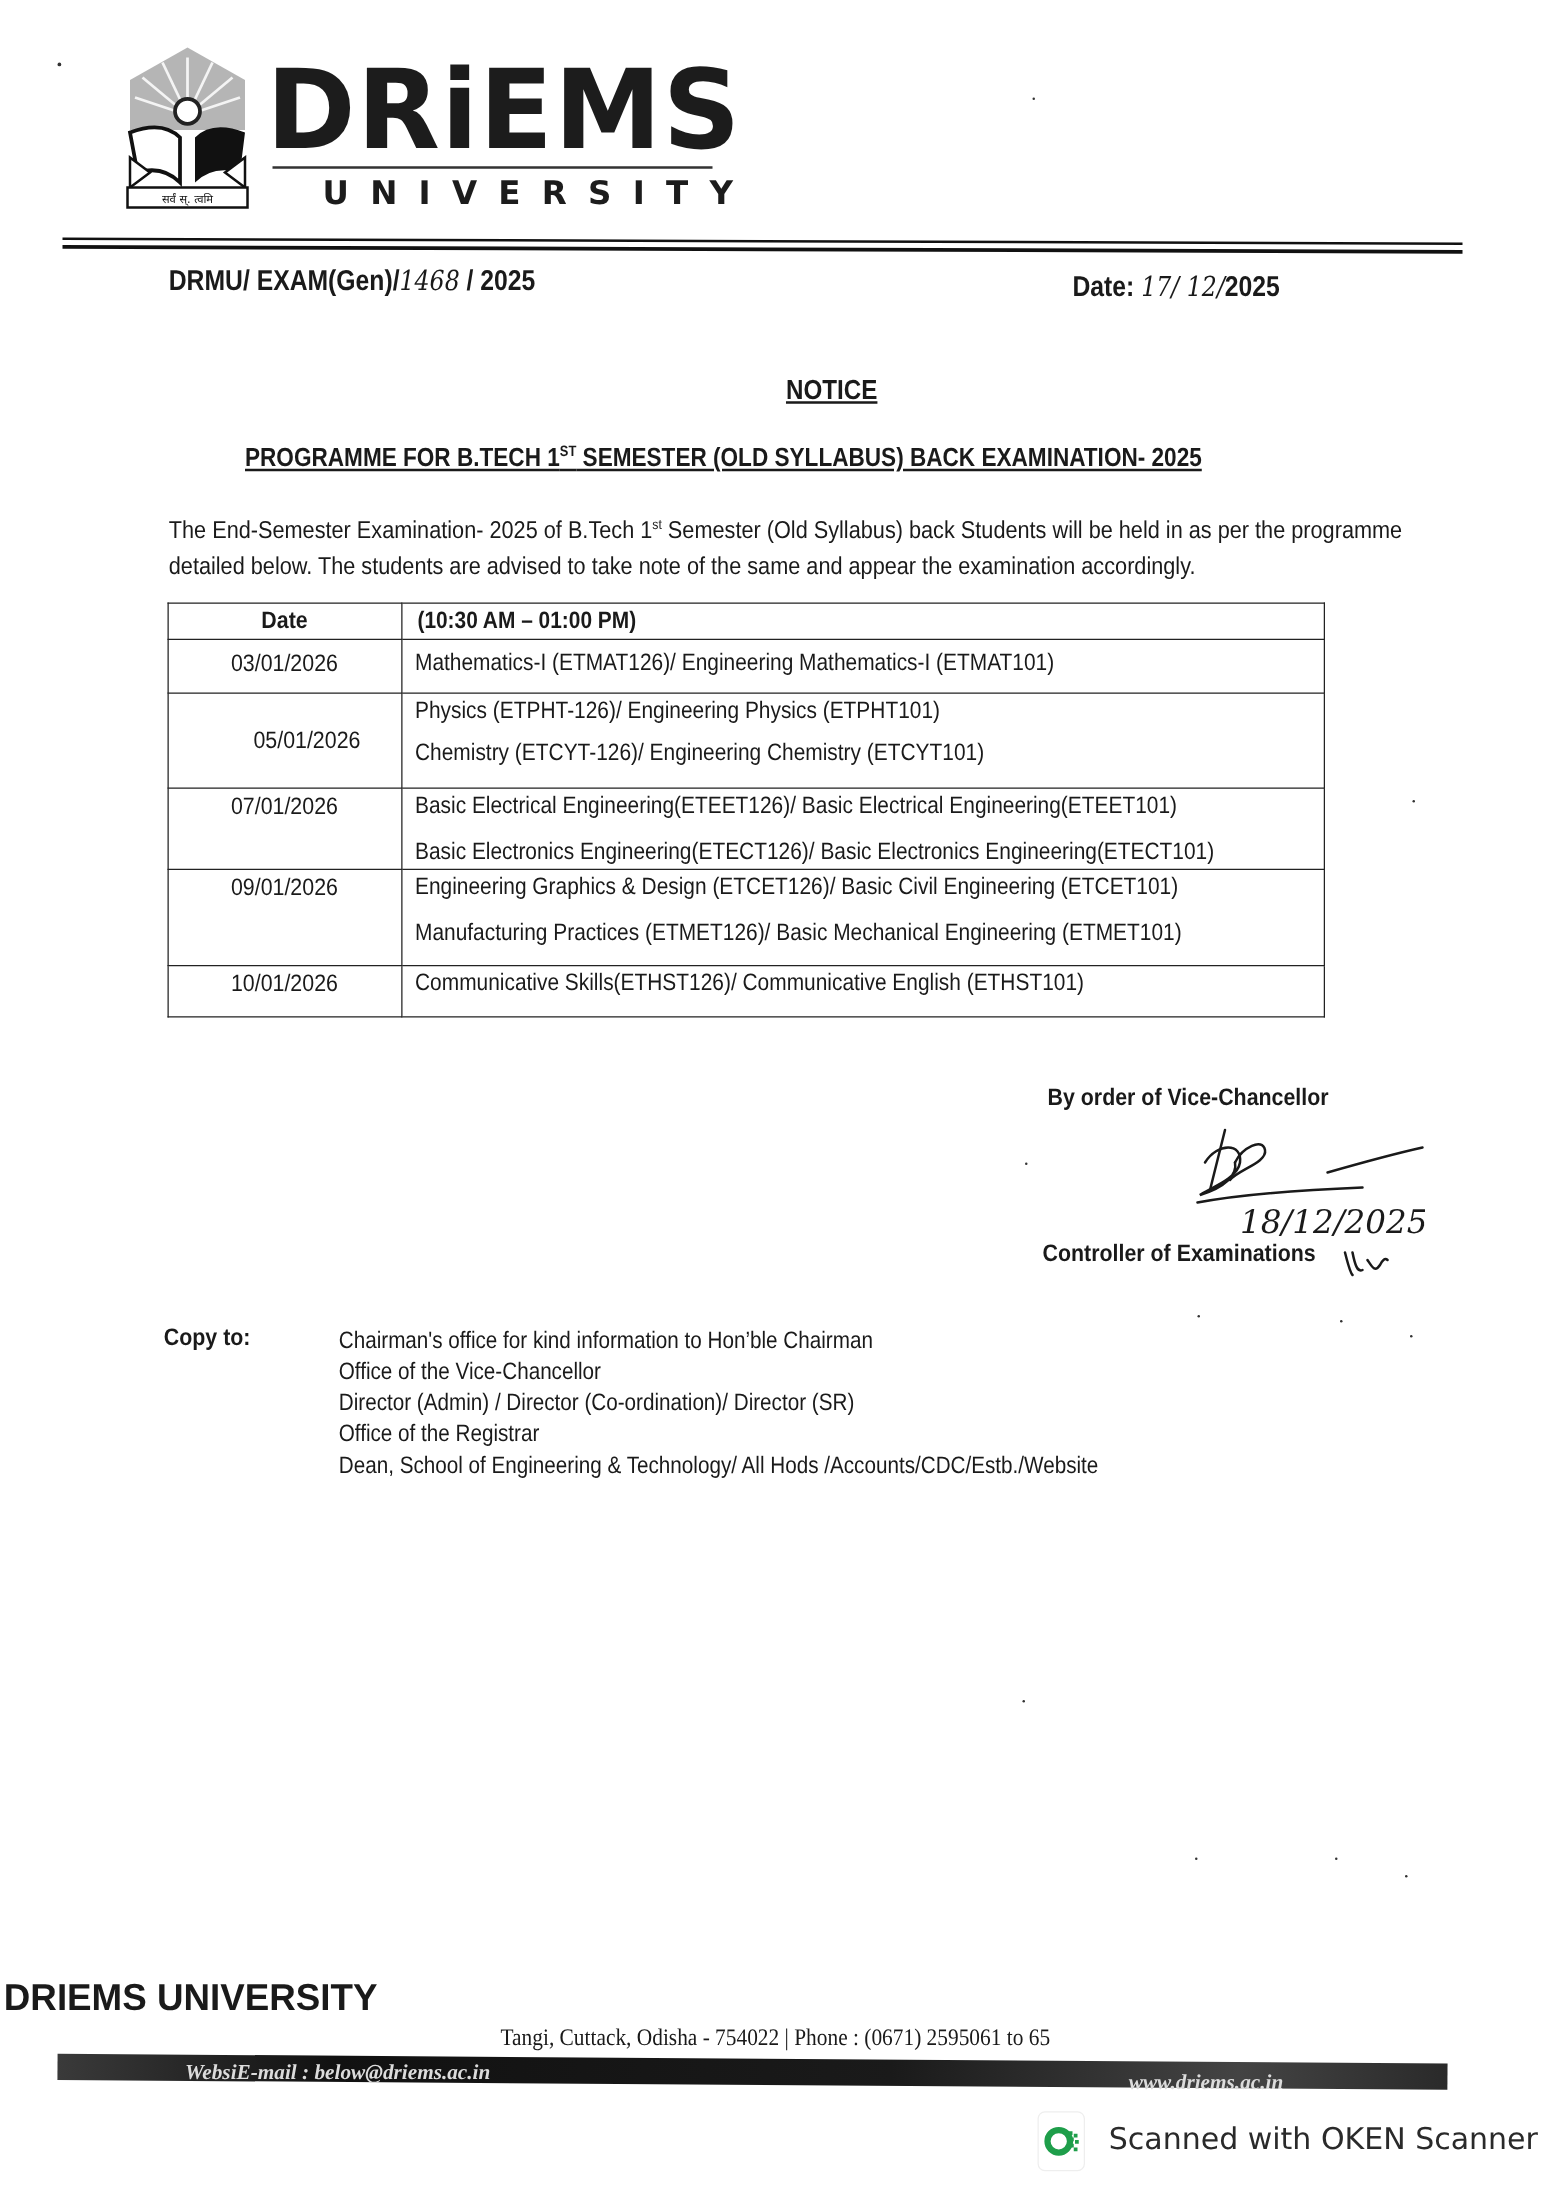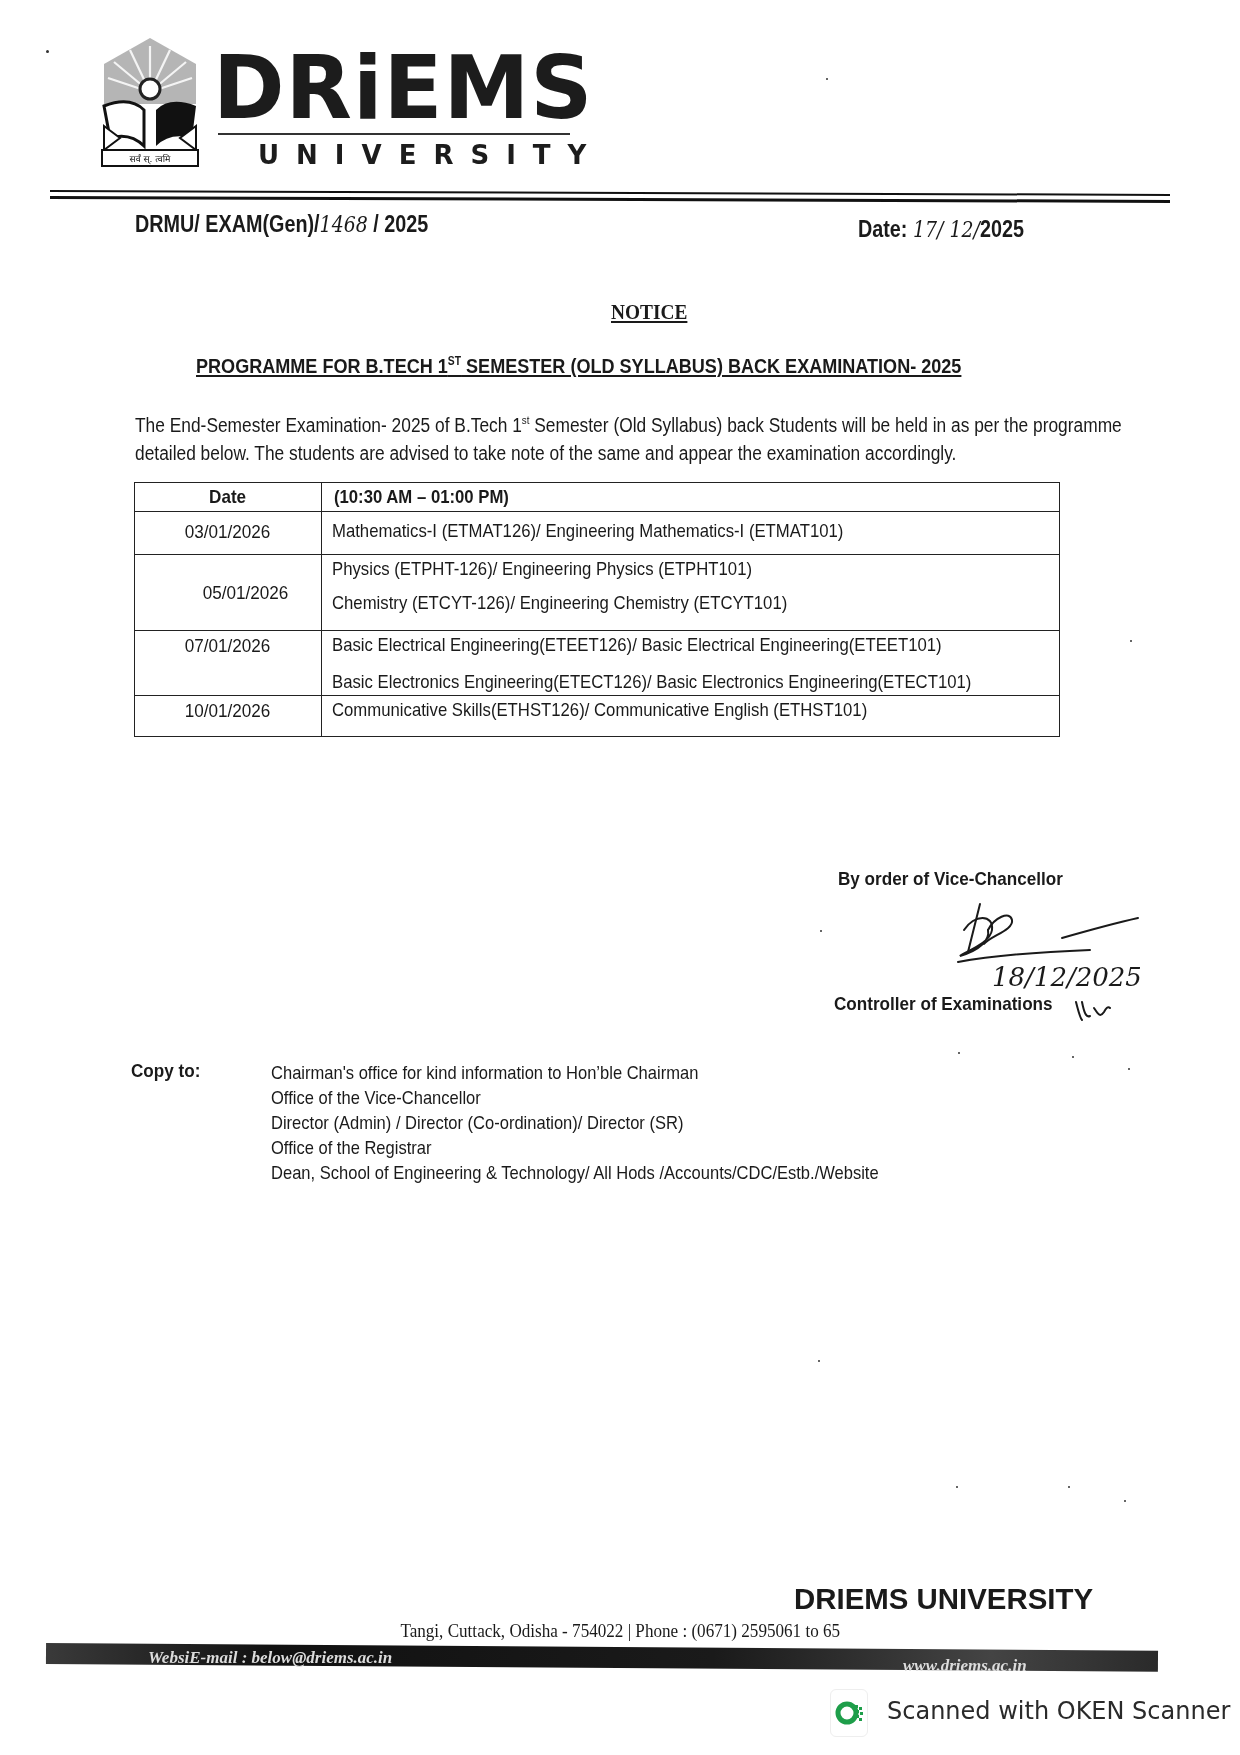--- a/index.html
+++ b/index.html
@@ -13,21 +13,21 @@
     .brand-sub { left: 258px; top: 142px; font-family: "DejaVu Sans", sans-serif; font-weight: bold; font-size: 26px; letter-spacing: 17px; line-height: 1; color: #1c1c1c; }
 
     .head-rule-1 { left: 50px; top: 190px; width: 1120px; height: 2px; background: #111; transform: rotate(0.2deg); transform-origin: left; }
     .head-rule-2 { left: 50px; top: 196px; width: 1120px; height: 3px; background: #111; transform: rotate(0.2deg); transform-origin: left; }
 
     .ref-no { left: 135px; top: 211px; font-weight: bold; font-size: 23px; transform: scaleX(0.86); transform-origin: left top; white-space: nowrap; }
     .ref-no .hand { font-family: "DejaVu Serif", serif; font-weight: normal; font-style: italic; font-size: 22px; }
     .date-line { left: 858px; top: 216px; font-weight: bold; font-size: 23px; transform: scaleX(0.86); transform-origin: left top; white-space: nowrap; }
     .date-line .hand { font-family: "DejaVu Serif", serif; font-weight: normal; font-style: italic; font-size: 22px; }
 
-    .notice-title { left: 0; width: 1192px; top: 299px; text-align: center; font-weight: bold; font-size: 22px; font-family: Liberation Serif, serif; }
+    .notice-title { left: 17px; width: 1192px; top: 299px; text-align: center; font-weight: bold; font-size: 22px; }
     .notice-title span { text-decoration: underline; display: inline-block; transform: scaleX(0.88); padding-left: 120px; }
     .programme-title { left: 196px; top: 354px; font-weight: bold; font-size: 21px; text-decoration: underline; white-space: nowrap; transform: scaleX(0.86); transform-origin: left top; }
     .programme-title sup { font-size: 12px; }
 
     .intro { left: 135px; top: 406px; width: 1020px; font-size: 19.5px; line-height: 28px; transform: scaleX(0.89); transform-origin: left top; width: 1150px; }
     .intro sup { font-size: 11px; }
 
     
     .sched { left: 134px; top: 482px; width: 926px; border-collapse: collapse; }
     .sched td, .sched th { border: 1.6px solid #222; padding: 0; vertical-align: top; }
@@ -50,21 +50,21 @@
     .by-order { left: 838px; top: 868px; font-weight: bold; font-size: 19px; transform: scaleX(0.9); transform-origin: left top; white-space: nowrap; }
     .signature { left: 950px; top: 900px; width: 190px; height: 100px; }
     .controller { left: 834px; top: 993px; font-weight: bold; font-size: 19px; transform: scaleX(0.9); transform-origin: left top; white-space: nowrap; }
     .initials { left: 1072px; top: 992px; width: 50px; height: 32px; }
 
     
     .copy-label { left: 131px; top: 1060px; font-weight: bold; font-size: 19px; transform: scaleX(0.9); transform-origin: left top; }
     .copy-list { left: 271px; top: 1060px; font-size: 19px; line-height: 25px; margin: 0; padding: 0; list-style: none; transform: scaleX(0.87); transform-origin: left top; white-space: nowrap; }
 
     
-    .foot-name { left: 0; width: 1096px; top: 1582px; text-align: right; font-weight: bold; font-size: 30px; }
+    .foot-name { left: 0; width: 1096px; top: 1582px; text-align: left; font-weight: bold; font-size: 30px; }
     .foot-name span { display: inline-block; transform: scaleX(0.98); }
     .foot-address { left: 0; width: 1240px; top: 1620px; text-align: center; font-family: "Liberation Serif", serif; font-size: 19px; }
     .foot-address span { display: inline-block; transform: scaleX(0.9); }
     .foot-bar { left: 46px; top: 1643px; width: 1112px; height: 21px; background: linear-gradient(90deg, #3a3a3a 0%, #111 20%, #1a1a1a 60%, #444 85%, #2a2a2a 100%); transform: rotate(0.4deg); transform-origin: left; }
     .foot-email { left: 148px; top: 1648px; font-family: "Liberation Serif", serif; font-style: italic; font-weight: bold; font-size: 17px; color: #dcdcdc; white-space: nowrap; }
     .foot-web { left: 903px; top: 1656px; font-family: "Liberation Serif", serif; font-style: italic; font-weight: bold; font-size: 17px; color: #dcdcdc; white-space: nowrap; }
 
     
     .scan-badge { left: 830px; top: 1689px; width: 36px; height: 46px; border: 1px solid #eee; border-radius: 6px; background: #fff; }
     .scan-text { left: 887px; top: 1697px; font-family: "DejaVu Sans", sans-serif; font-size: 24px; color: #2a2a2a; white-space: nowrap; }
@@ -136,20 +136,27 @@
         <div class="subj-line" style="margin-top:15px;">Chemistry (ETCYT-126)/ Engineering Chemistry (ETCYT101)</div>
       </td>
     </tr>
     <tr class="row-3">
       <td class="date-col"><span style="margin-top:4px;">07/01/2026</span></td>
       <td class="subj-col">
         <div class="subj-line" style="margin-top:4px;">Basic Electrical Engineering(ETEET126)/ Basic Electrical Engineering(ETEET101)</div>
         <div class="subj-line" style="margin-top:18px;">Basic Electronics Engineering(ETECT126)/ Basic Electronics Engineering(ETECT101)</div>
       </td>
     </tr>
+    <tr class="row-4">
+      <td class="date-col"><span style="margin-top:4px;">09/01/2026</span></td>
+      <td class="subj-col">
+        <div class="subj-line" style="margin-top:4px;">Engineering Graphics &amp; Design (ETCET126)/ Basic Civil Engineering (ETCET101)</div>
+        <div class="subj-line" style="margin-top:18px;">Manufacturing Practices (ETMET126)/ Basic Mechanical Engineering (ETMET101)</div>
+      </td>
+    </tr>
     <tr class="row-5">
       <td class="date-col"><span style="margin-top:4px;">10/01/2026</span></td>
       <td class="subj-col">
         <div class="subj-line" style="margin-top:4px;">Communicative Skills(ETHST126)/ Communicative English (ETHST101)</div>
       </td>
     </tr>
   </tbody>
 </table>
 
 <div class="abs by-order">By order of Vice-Chancellor</div>

